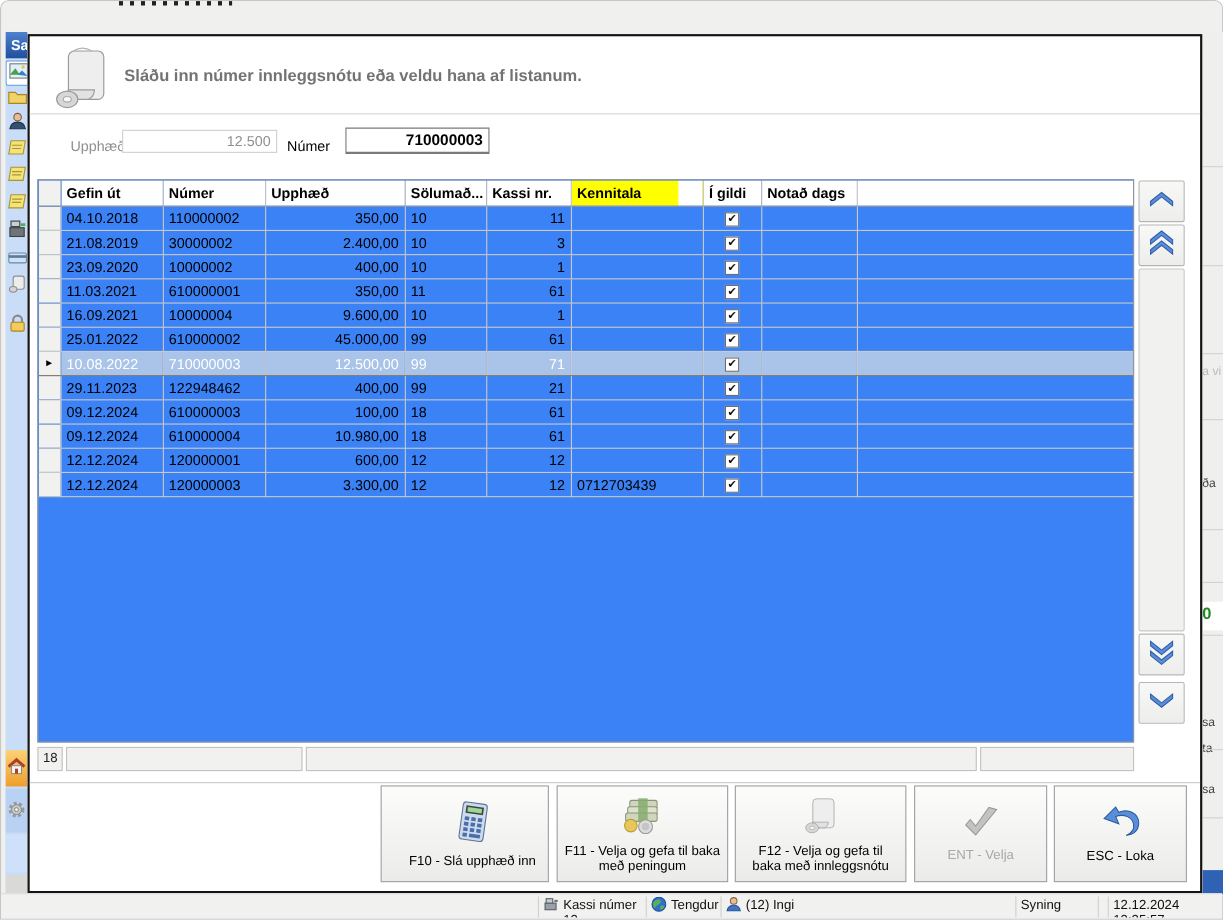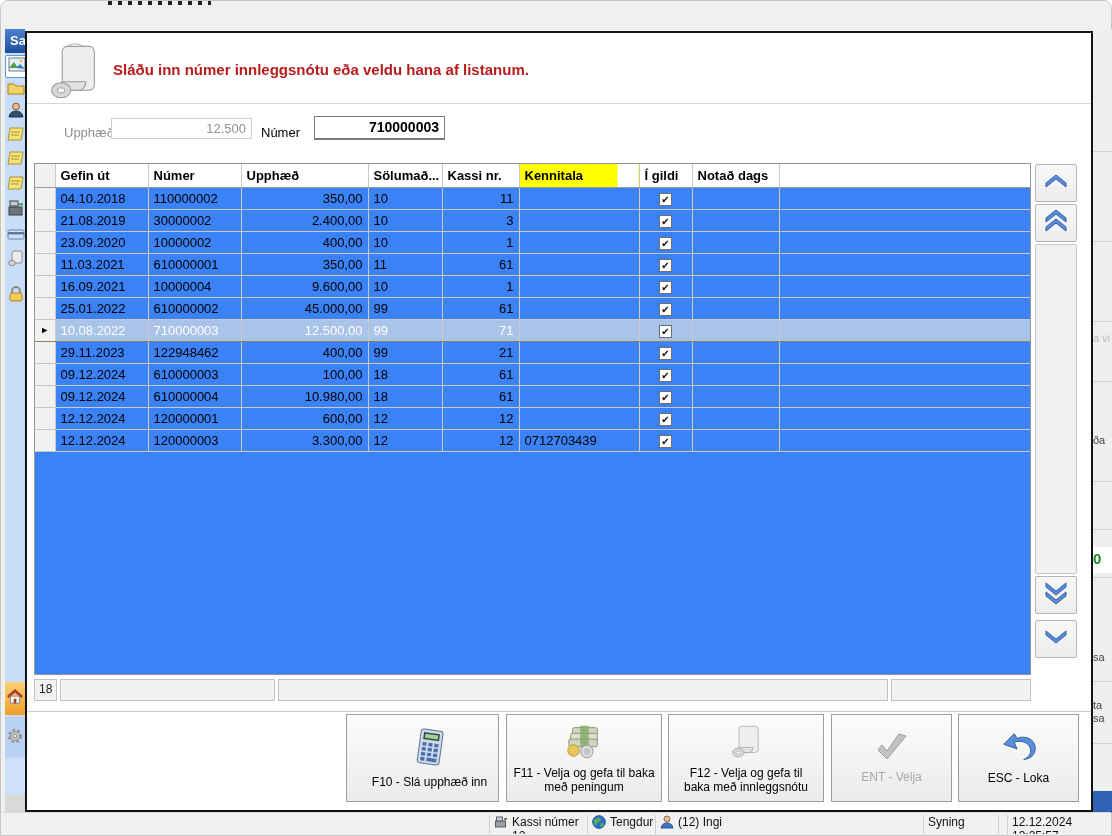--- a/index.html
+++ b/index.html
@@ -21,21 +21,21 @@
   .sb-gear  { position:absolute; left:0; top:688px; width:20px; height:40px; background:#b9d2f4; padding:10px 0 0 1px; }
   .sb-strip { position:absolute; left:0; top:730px; width:20px; height:34px; background:#cfe0fa; }
   .sb-gray  { position:absolute; left:0; top:766px; width:20px; height:20px; background:#d9d9d7; }
   
   .edge { position:absolute; left:1092px; top:28px; width:20px; height:785px; background:#efefee; overflow:hidden; font-size:11px; color:#444; }
   .efrag { position:absolute; left:0; width:20px; }
   .eline { position:absolute; left:0; width:20px; border-top:1px solid #d2d2d0; }
   
   .dialog { position:absolute; left:24px; top:30px; width:1068px; height:781px; background:#fff; border:2px solid #141414; }
   .dlg-icon { position:absolute; left:20px; top:8px; }
-  .dlg-instr { position:absolute; left:86px; top:28px; font-size:15px; font-weight:bold; color:#b91c1c; }
+  .dlg-instr { position:absolute; left:86px; top:28px; font-size:15px; font-weight:bold; color:#737373; }
   .hr1 { position:absolute; left:0; right:0; top:70px; border-top:1px solid #d4d4d4; }
   .fld-label { position:absolute; top:92px; font-size:13px; }
   .fld-label.amount { left:37px; color:#8f8f8f; }
   .fld-label.number { left:234px; color:#000; }
   .inp { position:absolute; top:85px; height:21px; font-size:13px; text-align:right; padding:2px 5px 0 0; background:#fff; }
   .inp.amount { left:84px; width:141px; border:1px solid #cfcfcf; color:#909090; }
   .inp.number { left:287px; top:83px; width:131px; height:24px; border:1px solid #7a7a7a; border-bottom-width:2px; font-weight:bold; font-size:14px; color:#000; }
   
   .grid { position:absolute; left:7px; top:130px; width:997px; height:512px; border:1px solid #959595; background:#3b82f6; overflow:hidden; }
   table { border-collapse:collapse; table-layout:fixed; width:997px; font-size:13px; }
@@ -139,21 +139,21 @@
       <div class="eline" style="top:212px"></div>
     <div class="eline" style="top:292px"></div>
       <div class="eline" style="top:352px"></div>
     <div class="eline" style="top:452px"></div>
       <div class="eline" style="top:500px"></div>
     <div class="efrag" style="top:303px;color:#bcbcbc">a vi</div>
     <div class="efrag" style="top:405px">ða</div>
     <div class="efrag" style="top:518px;background:#fff;color:#1e8a1e;font-weight:bold;font-size:15px;height:26px;padding-top:3px">0</div>
     <div class="eline" style="top:548px"></div>
     <div class="efrag" style="top:622px">sa</div>
-    <div class="efrag" style="top:670px">ta</div>
+    <div class="efrag" style="top:646px">ta</div>
     <div class="eline" style="top:652px"></div>
     <div class="efrag" style="top:683px">sa</div>
     <div class="eline" style="top:714px"></div>
     <div class="efrag" style="top:762px;height:22px;background:#2f62b4"></div>
   </div>
 
   <div class="dialog">
     <span class="dlg-icon">
       <svg width="54" height="60" viewBox="0 0 50 56">
         <rect x="14" y="5" width="30" height="41" rx="5" fill="#eeeeee" stroke="#9b9b9b"></rect>

